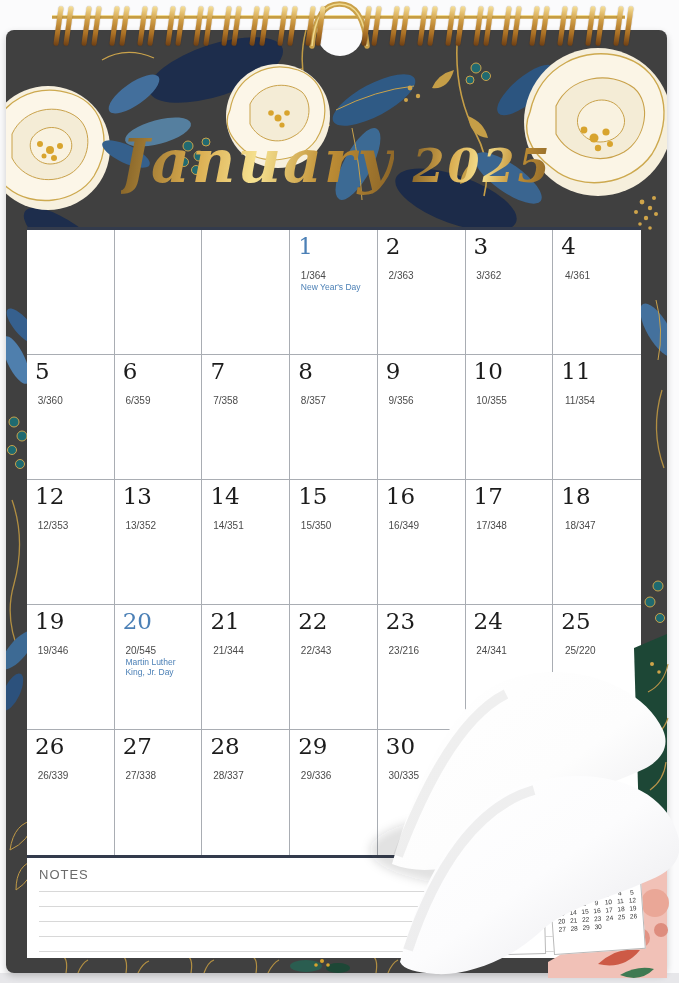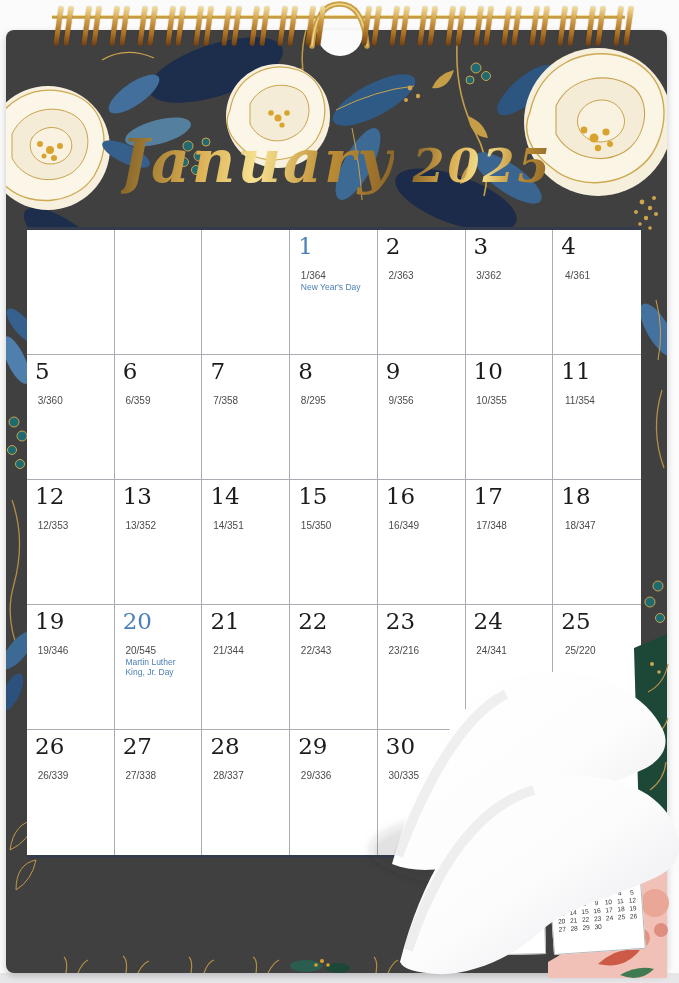--- a/index.html
+++ b/index.html
@@ -274,21 +274,21 @@
         </div>
         <div class="cell">
           <div class="num">7</div>
           <div class="side">
             <div class="frac">7/358</div>
           </div>
         </div>
         <div class="cell">
           <div class="num">8</div>
           <div class="side">
-            <div class="frac">8/295</div>
+            <div class="frac">8/357</div>
           </div>
         </div>
         <div class="cell">
           <div class="num">9</div>
           <div class="side">
             <div class="frac">9/356</div>
           </div>
         </div>
         <div class="cell">
           <div class="num">10</div>
@@ -419,20 +419,30 @@
         </div>
         <div class="cell">
           <div class="num">31</div>
           <div class="side">
             <div class="frac">31/334</div>
           </div>
         </div>
         <div class="cell"></div>
       </div>
 
+    <div class="notes">
+      <div class="notes-label">NOTES</div>
+      <div id="ruleLines">
+          <div class="rline" style="top: 33px;"></div>
+          <div class="rline" style="top: 48px;"></div>
+          <div class="rline" style="top: 63px;"></div>
+          <div class="rline" style="top: 78px;"></div>
+          <div class="rline" style="top: 93px;"></div>
+        </div>
+    </div>
   </div>
 
   <svg class="reveal" width="679" height="983" viewBox="0 0 679 983">
     <g>
       <path d="M634 648 L667 634 L667 846 L640 856 Z" fill="#1d4736"></path>
       <path d="M648 692 q16 -8 20 -28" stroke="#b8934a" stroke-width="1.2" fill="none"></path>
       <path d="M644 740 q18 -4 24 -22" stroke="#b8934a" stroke-width="1.2" fill="none"></path>
       <path d="M650 790 q14 -10 16 -28" stroke="#b8934a" stroke-width="1.2" fill="none"></path>
       <circle cx="652" cy="664" r="2" fill="#cfa44a"></circle>
         <circle cx="659" cy="672" r="1.8" fill="#cfa44a"></circle>

